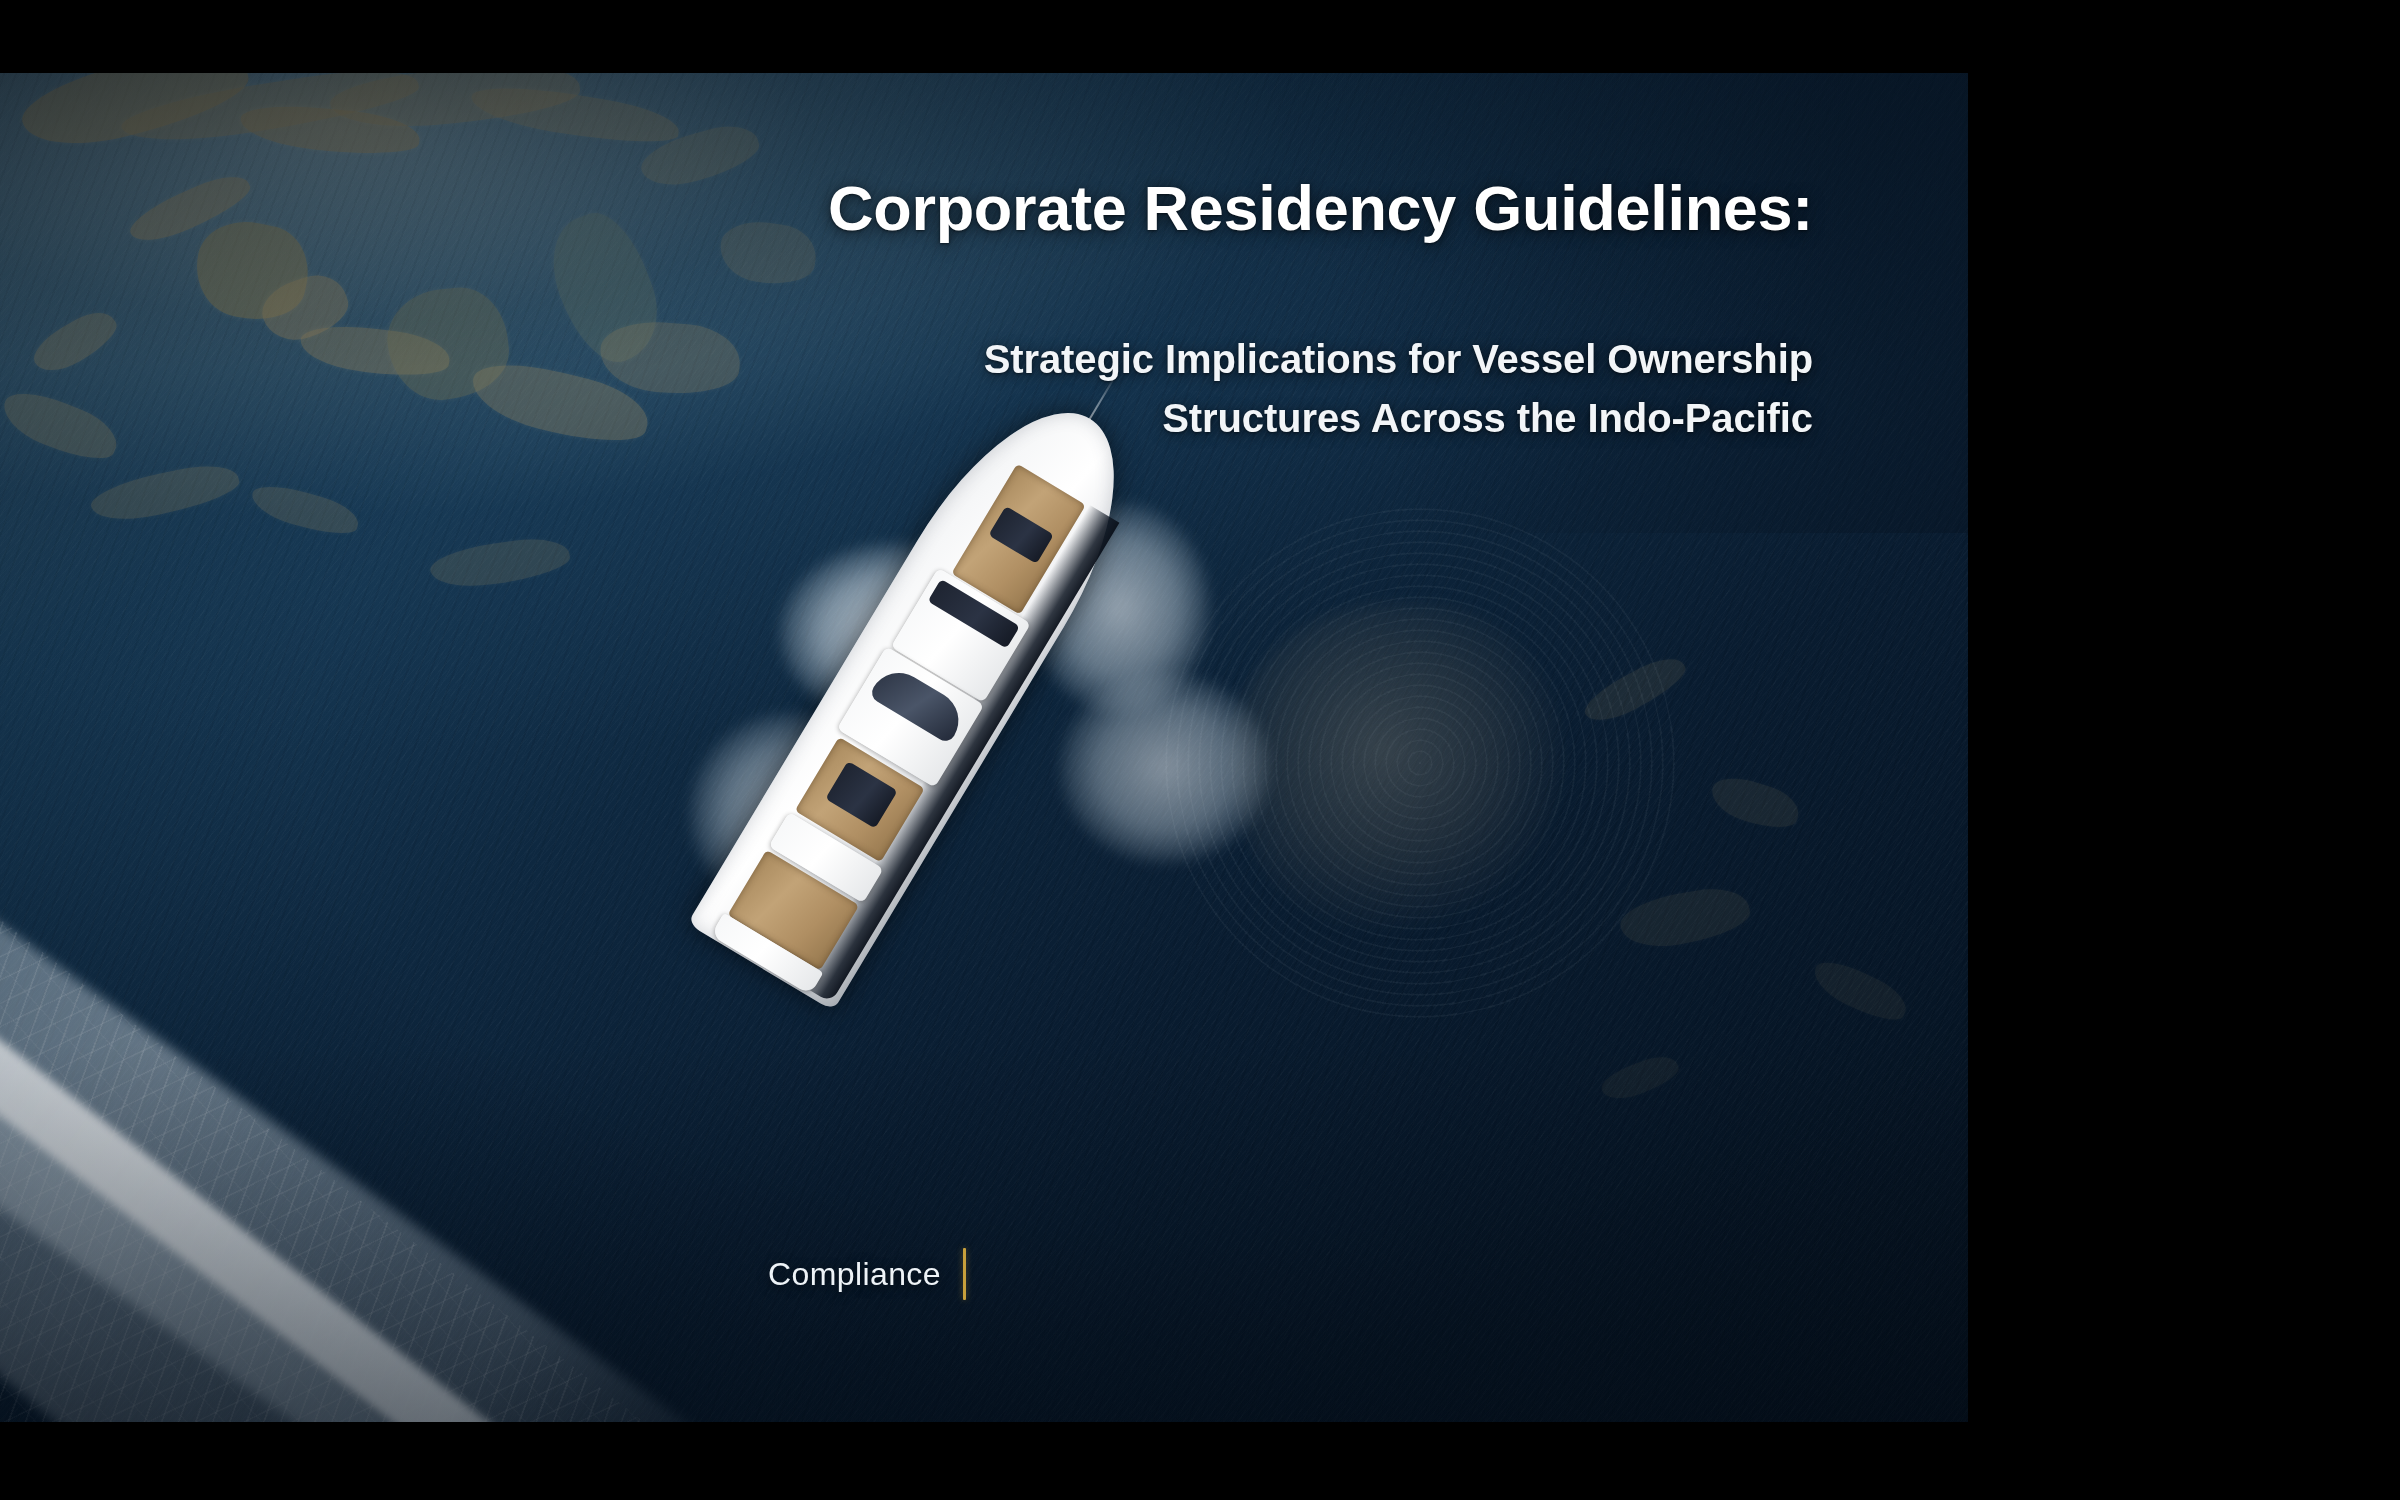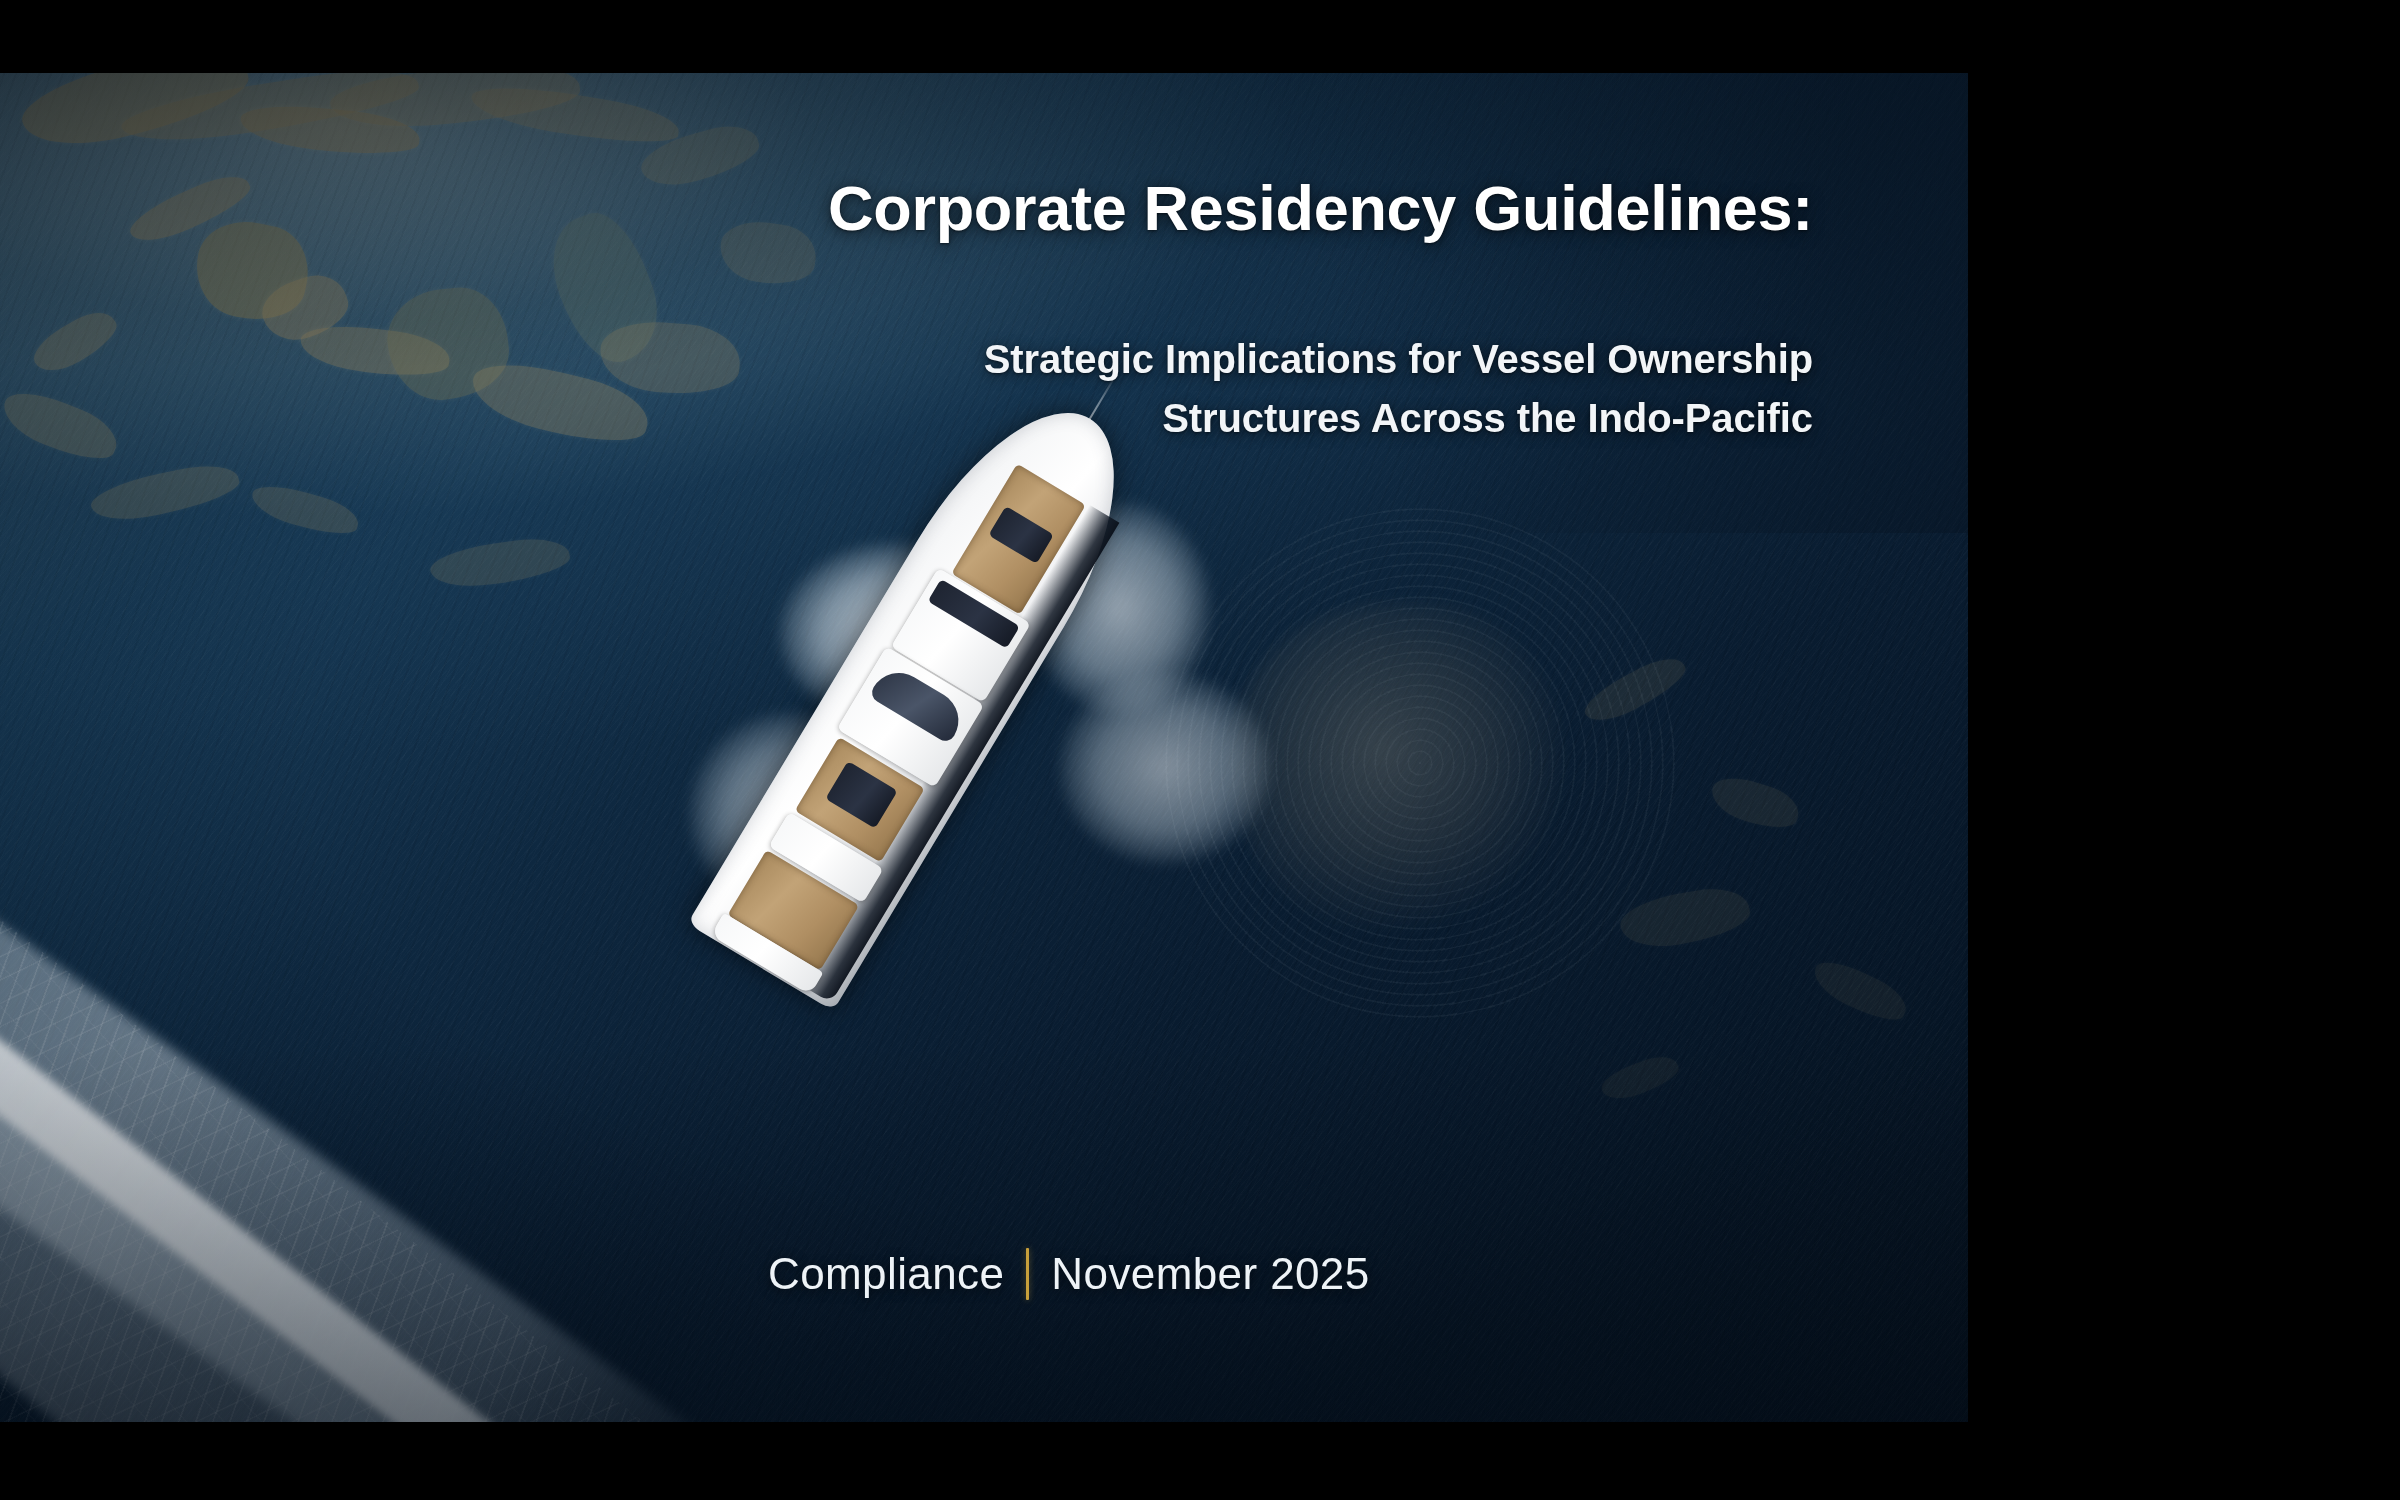--- a/index.html
+++ b/index.html
@@ -250,21 +250,21 @@
 
   
   #footer {
     position:absolute;
     left:768px; top:1248px;
     display:flex; align-items:center; gap:22px;
     z-index:30;
   }
   .footer-text {
     color:#eef3f7;
-    font-size:44px;
+    font-size:32px;
     font-weight:300;
     letter-spacing:.4px;
     text-shadow:0 2px 12px rgba(0,0,0,.6);
     white-space:nowrap;
   }
   #footer-divider {
     width:3px; height:52px;
     background:#c8a03b;
     border-radius:1px;
     box-shadow:0 0 6px rgba(200,160,59,.45);
@@ -366,21 +366,20 @@
     </div>
 
     <div id="subtitle-block">
       <div class="subtitle-line">Strategic Implications for Vessel Ownership</div>
       <div class="subtitle-line">Structures Across the Indo-Pacific</div>
     </div>
 
     <div id="footer">
       <span class="footer-text">Compliance</span>
       <span id="footer-divider"></span>
-      <span class="footer-text">November 2025</span>
     </div>
 
     <div id="logo">
       <svg viewBox="0 0 100 104" width="146" height="150">
 
         <path d="M50 3 L92 19 L92 52 C92 76 72 93 50 101 C28 93 8 76 8 52 L8 19 Z" fill="#0d1c2b" stroke="#ffffff" stroke-width="4.2" stroke-linejoin="round"></path>
 
         <path d="M32 58 L50 78 L68 58" fill="none" stroke="#ffffff" stroke-width="4.2" stroke-linejoin="round"></path>
 
         <rect x="34" y="20.5" width="32" height="3.6" rx="1.2" fill="#ffffff"></rect>

